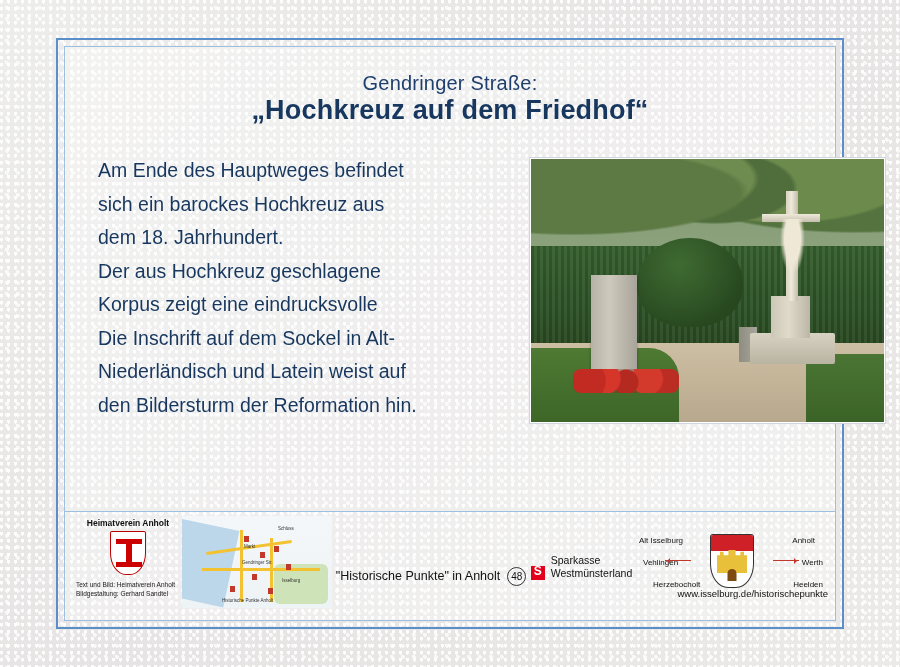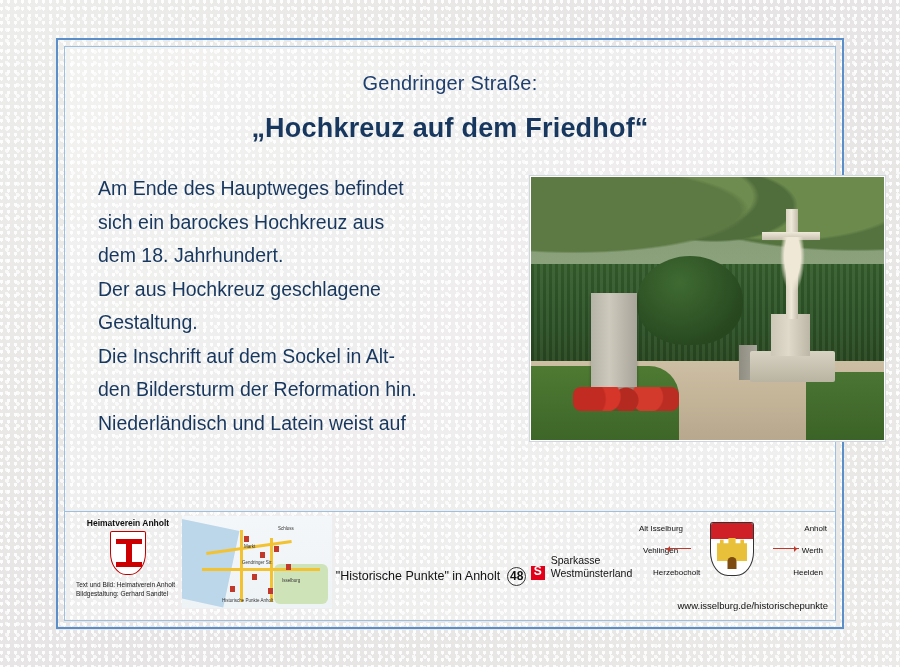--- a/index.html
+++ b/index.html
@@ -41,21 +41,20 @@
   .header {
     text-align: center;
     padding-top: 26px;
   }
   .kicker {
     font-size: 20px;
     color: #1f3f6e;
     letter-spacing: 0.2px;
   }
   .title {
-    margin-top: 18px;
     font-size: 27px;
     font-weight: bold;
     color: #17375e;
     letter-spacing: 0.2px;
     text-align: center;
   }
 
   
   .body-row {
     display: flex;
@@ -272,22 +271,21 @@
     align-items: center;
     gap: 7px;
   }
   .hp-num {
     display: inline-flex;
     align-items: center;
     justify-content: center;
     width: 19px; height: 19px;
     border: 1px solid #333;
     border-radius: 50%;
-    font-size: 12px;
-    font-weight: bold;
+    font-size: 10px;
   }
   .spk {
     margin-top: 20px;
     display: inline-flex;
     align-items: flex-end;
     gap: 6px;
     text-align: left;
   }
   .spk-logo {
     width: 14px; height: 14px;
@@ -309,29 +307,29 @@
   .compass-block {
     width: 200px;
     padding: 10px 8px 0 0;
     position: relative;
     height: 100%;
   }
   .compass {
     position: relative;
     width: 190px;
     height: 62px;
-    margin: 0 auto;
+    margin: 12px auto;
   }
   .compass .cs {
     position: absolute;
     font-size: 8px;
     color: #111;
   }
   .cs.nw { left: 2px;  top: 2px; }
-  .cs.ne { right: 0; top: 2px; }
+  .cs.ne { right: 12px; top: 2px; }
   .cs.w  { left: 6px;  top: 24px; }
   .cs.e  { right: 4px; top: 24px; }
   .cs.sw { left: 16px;  top: 46px; }
   .cs.se { right: 4px; top: 46px; }
   .town-shield {
     position: absolute;
     left: 50%; top: 0; transform: translateX(-50%);
     width: 44px; height: 54px;
     background: #ffffff;
     border: 1.3px solid #333;
@@ -363,21 +361,21 @@
   .arrow-l:before {
     content: ""; position: absolute; left: -1px; top: -3px;
     border: 3px solid transparent; border-right-color: #c0392b;
   }
   .arrow-r:after {
     content: ""; position: absolute; right: -1px; top: -3px;
     border: 3px solid transparent; border-left-color: #c0392b;
   }
   .website {
     position: absolute;
-    bottom: 10px; right: 8px;
+    bottom: 22px; right: 8px;
     font-size: 9.5px;
     color: #111;
   }
 </style>
 </head>
 <body>
 
 <div class="page">
   <div class="frame-outer"></div>
   <div class="frame-inner"></div>
@@ -388,24 +386,24 @@
       <div class="kicker">Gendringer Straße:</div>
       <div class="title">„Hochkreuz auf dem Friedhof“</div>
     </div>
 
     <div class="body-row">
       <div class="text-col">
         <p>Am Ende des Hauptweges befindet</p>
         <p>sich ein barockes Hochkreuz aus</p>
         <p>dem 18. Jahrhundert.</p>
         <p>Der aus Hochkreuz geschlagene</p>
-        <p>Gestaltung.</p>
+        <p>Korpus zeigt eine eindrucksvolle</p>
         <p>Die Inschrift auf dem Sockel in Alt-</p>
+        <p>Niederländisch und Latein weist auf</p>
         <p>den Bildersturm der Reformation hin.</p>
-        <p>Niederländisch und Latein weist auf</p>
       </div>
 
       <div class="photo-col">
         <div class="photo">
           <div class="sky"></div>
           <div class="trees"></div>
           <div class="hedge"></div>
           <div class="hedge-round"></div>
           <div class="gravel"></div>
           <div class="lawn-left"></div>

